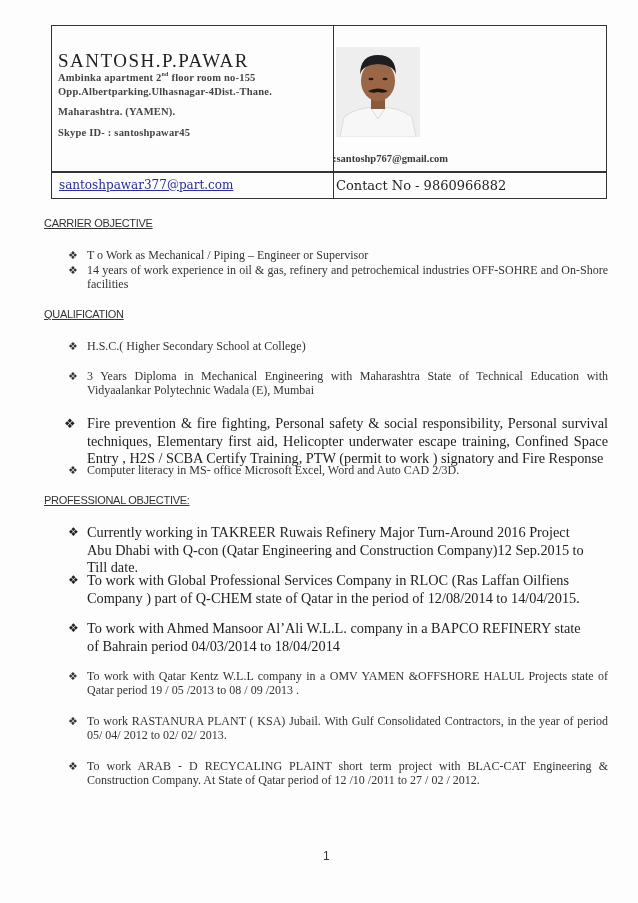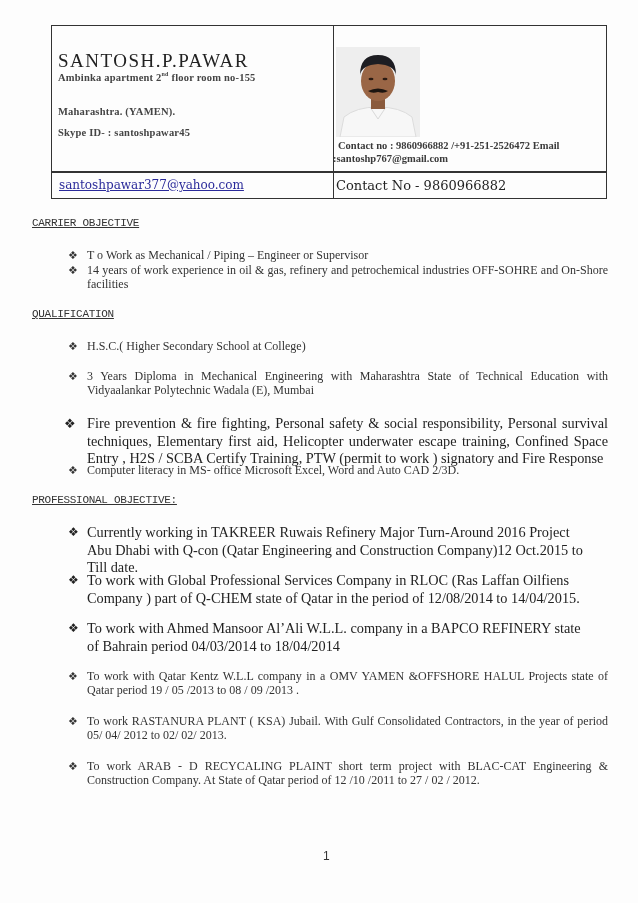--- a/index.html
+++ b/index.html
@@ -33,66 +33,66 @@
     .contact-line {
       position: absolute; font-size: 10.5px; font-weight: bold; color: #3a3a3a; white-space: nowrap;
     }
     .email-link {
       position: absolute; left: 7px; top: 5px; font-size: 13px; color: #2a2a9a; text-decoration: underline;
       font-family: "DejaVu Serif", serif; font-size: 12px;
     }
     .contact-no { position: absolute; left: 2px; top: 5px; font-size: 13px; color: #222; font-family: "DejaVu Serif", serif; }
 
     .section-title {
-      position: absolute; left: 32px; font-size: 11.5px; text-decoration: underline; color: #333;
-      font-family: Liberation Mono, monospace; font-size: 11px; letter-spacing: -0.3px;
+      position: absolute; left: 44px; font-size: 11.5px; text-decoration: underline; color: #333;
+      font-family: Liberation Sans, sans-serif; font-size: 11px; letter-spacing: -0.3px;
     }
     .bullet {
       position: absolute; left: 68px; width: 540px; color: #333; font-family: "Liberation Serif", serif;
     }
     .bullet .mark { position: absolute; left: 0; top: 0; font-size: 11px; }
     .bullet .txt { display: block; margin-left: 19px; text-align: justify; }
     .sm { font-size: 12px; line-height: 14px; }
     .lg { font-size: 14.3px; line-height: 17.5px; color: #222; }
 
     .page-number { position: absolute; left: 323px; top: 849px; font-size: 12px; color: #333; font-family: "Liberation Sans", sans-serif; }
   </style>
 </head>
 <body>
 
 <div class="header-table">
   <div class="cell cell-left">
     <div class="name">SANTOSH.P.PAWAR</div>
     <div class="addr" style="top:45px;"><span>Ambinka apartment 2</span><sup>nd</sup><span> floor room no-155</span></div>
+    <div class="addr" style="top:60px;">Opp.Albertparking.Ulhasnagar-4Dist.-Thane.</div>
     <div class="addr" style="top:80px;">Maharashtra. (YAMEN).</div>
     <div class="addr" style="top:101px;">Skype ID- : santoshpawar45</div>
   </div>
 
   <div class="cell cell-right">
     <div class="photo">
       <svg width="84" height="90" viewBox="0 0 84 90">
         <rect width="84" height="90" fill="#eeeeee"></rect>
         <path d="M4 90 L8 70 Q20 60 42 60 Q64 60 76 70 L80 90 Z" fill="#f7f7f7" stroke="#dcdcdc"></path>
         <path d="M34 60 L42 72 L50 60" fill="none" stroke="#d8d8d8"></path>
         <rect x="35" y="50" width="14" height="12" fill="#8a5a3c"></rect>
         <ellipse cx="42" cy="34" rx="17" ry="20" fill="#9a6646"></ellipse>
         <path d="M24 28 Q24 8 42 8 Q60 8 60 28 Q58 18 42 17 Q26 18 24 28 Z" fill="#1d1d22"></path>
         <path d="M32 44 Q42 39 52 44 Q48 47 42 45 Q36 47 32 44 Z" fill="#1c1410"></path>
         <ellipse cx="35" cy="32" rx="2.5" ry="1.3" fill="#2a1a12"></ellipse>
         <ellipse cx="49" cy="32" rx="2.5" ry="1.3" fill="#2a1a12"></ellipse>
       </svg>
     </div>
-    <div class="contact-line" style="left:4px; top:114px;">Contact no : 9860966882 /+91-251-2526472  Email</div>
     <div class="contact-line" style="left:-1px; top:127px;">:santoshp767@gmail.com</div>
   </div>
 
   <div class="row-divider"></div>
 
   <div class="cell cell-email">
-    <a class="email-link">santoshpawar377@yahoo.com</a>
+    <a class="email-link">santoshpawar377@part.com</a>
   </div>
   <div class="cell cell-contact">
     <div class="contact-no">Contact No - 9860966882</div>
   </div>
 </div>
 
 <div class="section-title" style="top:217px;">CARRIER OBJECTIVE</div>
 <div class="bullet sm" style="top:248px;">
   <span class="mark">❖</span>
   <span class="txt">T o  Work as Mechanical / Piping – Engineer or Supervisor</span>
@@ -116,21 +116,21 @@
   <span class="txt" style="margin-left:23px;">Fire prevention &amp; fire fighting, Personal safety &amp; social responsibility, Personal survival techniques, Elementary first aid, Helicopter underwater escape training, Confined Space Entry  , H2S / SCBA Certify Training, PTW (permit to work ) signatory  and  Fire Response</span>
 </div>
 <div class="bullet sm" style="top:463px;">
   <span class="mark">❖</span>
   <span class="txt">Computer literacy in MS- office Microsoft Excel, Word and Auto CAD 2/3D.</span>
 </div>
 
 <div class="section-title" style="top:494px;">PROFESSIONAL OBJECTIVE:</div>
 <div class="bullet lg" style="top:524px; width:520px;">
   <span class="mark" style="font-size:12px;">❖</span>
-  <span class="txt" style="text-align:left;">Currently working in TAKREER Ruwais Refinery Major Turn-Around 2016 Project Abu Dhabi with Q-con (Qatar Engineering and Construction Company)12 Oct.2015 to Till date.</span>
+  <span class="txt" style="text-align:left;">Currently working in TAKREER Ruwais Refinery Major Turn-Around 2016 Project Abu Dhabi with Q-con (Qatar Engineering and Construction Company)12 Sep.2015 to Till date.</span>
 </div>
 <div class="bullet lg" style="top:572px; width:520px;">
   <span class="mark" style="font-size:12px;">❖</span>
   <span class="txt" style="text-align:left;">To work with Global Professional Services Company in RLOC (Ras Laffan Oilfiens Company ) part of Q-CHEM state of Qatar in the period of 12/08/2014 to 14/04/2015.</span>
 </div>
 <div class="bullet lg" style="top:620px; width:520px;">
   <span class="mark" style="font-size:12px;">❖</span>
   <span class="txt" style="text-align:left;">To work with Ahmed Mansoor Al’Ali W.L.L. company in a BAPCO REFINERY state of Bahrain period 04/03/2014 to 18/04/2014</span>
 </div>
 <div class="bullet sm" style="top:669px;">

